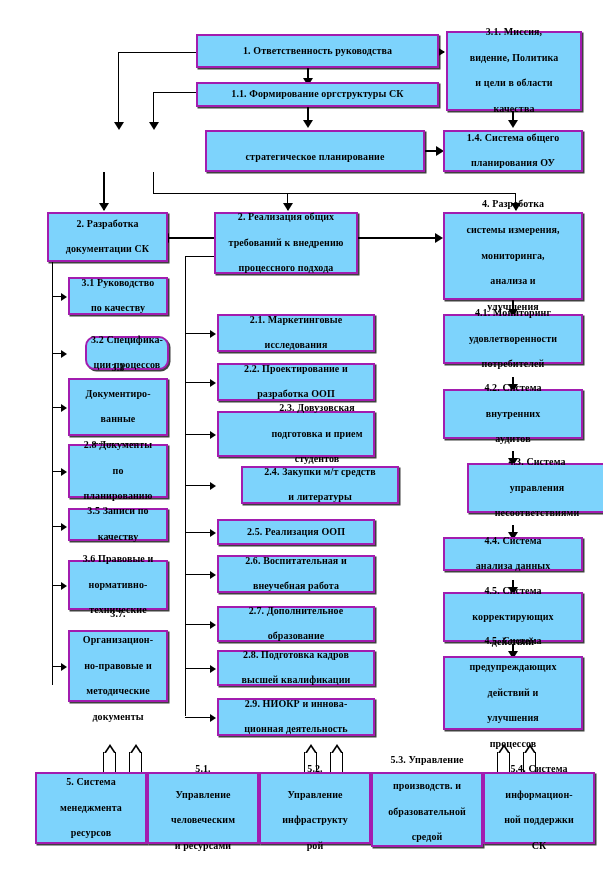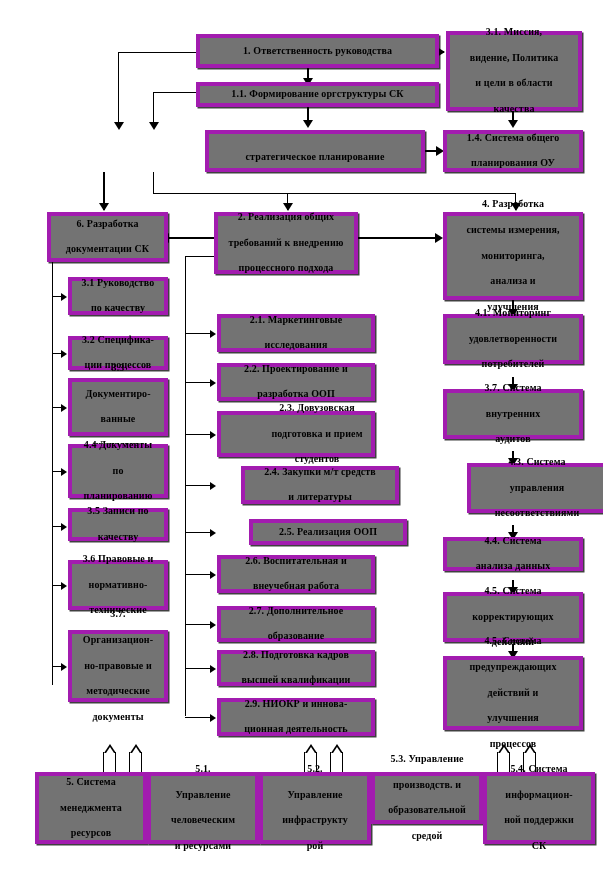--- a/index.html
+++ b/index.html
@@ -10,22 +10,22 @@
   #canvas{
     position:relative;
     width:603px;
     height:886px;
     background:#ffffff;
     overflow:hidden;
   }
   .box{
     position:absolute;
     box-sizing:border-box;
-    border:4px solid #a21caf;
-    background:#737373;
+    border:2px solid #a21caf;
+    background:#7dd3fc;
     display:flex;
     align-items:center;
     justify-content:center;
     text-align:center;
     font-weight:bold;
     font-size:10px;
     line-height:1.28;
     letter-spacing:0.1px;
     padding:1px 3px;
     z-index:3;
@@ -151,21 +151,21 @@
     <span><br>
     <span>стратегическое планирование</span></span>
   </div>
 
   <div class="box sh" style="left:443px;top:130px;width:140px;height:42px;">
     <span><span>1.4. Система общего</span><br>
     <span>планирования ОУ</span></span>
   </div>
 
   <div class="box sh" style="left:47px;top:212px;width:121px;height:50px;">
-    <span><span>6. Разработка</span><br>
+    <span><span>2. Разработка</span><br>
     <span>документации СК</span></span>
   </div>
 
   <div class="box sh" style="left:214px;top:212px;width:144px;height:62px;">
     <span><span>2. Реализация общих</span><br>
     <span>требований к внедрению</span><br>
     <span>процессного подхода</span></span>
   </div>
 
   <div class="box sh" style="left:443px;top:212px;width:140px;height:88px;">
@@ -175,32 +175,32 @@
     <span>анализа и</span><br>
     <span>улучшения</span></span>
   </div>
 
   <div id="col-doc">
       <div class="box sh" style="left: 68px; top: 277px; width: 100px; height: 38px;">
         <span><span>3.1 Руководство</span><br><span>по качеству</span></span>
       </div>
       <div class="ln thin h" style="left: 52px; top: 296px; width: 11px;"></div>
       <div class="ar sm right" style="left: 61px; top: 292.5px;"></div>
-      <div class="box sh" style="left: 68px; top: 336px; width: 100px; height: 34px;">
+      <div class="box sh" style="left: 85px; top: 336px; width: 84px; height: 34px; border-radius: 10px;">
         <span><span>3.2 Специфика-</span><br><span>ции процессов</span></span>
       </div>
       <div class="ln thin h" style="left: 52px; top: 353px; width: 11px;"></div>
       <div class="ar sm right" style="left: 61px; top: 349.5px;"></div>
       <div class="box sh" style="left: 68px; top: 378px; width: 100px; height: 58px;">
         <span><span>3.3</span><br><span>Документиро-</span><br><span>ванные</span><br><span>процедуры</span></span>
       </div>
       <div class="ln thin h" style="left: 52px; top: 407px; width: 11px;"></div>
       <div class="ar sm right" style="left: 61px; top: 403.5px;"></div>
       <div class="box sh" style="left: 68px; top: 444px; width: 100px; height: 54px;">
-        <span><span>4.4 Документы</span><br><span>по</span><br><span>планированию</span></span>
+        <span><span>2.8 Документы</span><br><span>по</span><br><span>планированию</span></span>
       </div>
       <div class="ln thin h" style="left: 52px; top: 471px; width: 11px;"></div>
       <div class="ar sm right" style="left: 61px; top: 467.5px;"></div>
       <div class="box sh" style="left: 68px; top: 508px; width: 100px; height: 33px; justify-content: flex-end;">
         <span><span>3.5 Записи по</span><br><span>качеству</span></span>
       </div>
       <div class="ln thin h" style="left: 52px; top: 526px; width: 11px;"></div>
       <div class="ar sm right" style="left: 61px; top: 522.5px;"></div>
       <div class="box sh" style="left: 68px; top: 560px; width: 100px; height: 50px;">
         <span><span>3.6 Правовые и</span><br><span>нормативно-</span><br><span>технические</span></span>
@@ -227,21 +227,21 @@
       <div class="box sh" style="left: 217px; top: 411px; width: 158px; height: 46px; padding-left: 45px;">
         <span><span>2.3. Довузовская</span><br><span>подготовка и прием</span><br><span>студентов</span></span>
       </div>
       <div class="ln thin h" style="left: 185px; top: 434px; width: 27px;"></div>
       <div class="ar sm right" style="left: 210px; top: 430.5px;"></div>
       <div class="box sh" style="left: 217px; top: 466px; width: 158px; height: 38px; margin-left: 24px;">
         <span><span>2.4. Закупки м/т средств</span><br><span>и литературы</span></span>
       </div>
       <div class="ln thin h" style="left: 185px; top: 485px; width: 27px;"></div>
       <div class="ar sm right" style="left: 210px; top: 481.5px;"></div>
-      <div class="box sh" style="left: 217px; top: 519px; width: 158px; height: 26px; margin-left: 32px;">
+      <div class="box sh" style="left: 217px; top: 519px; width: 158px; height: 26px;">
         <span>
           <span>2.5. Реализация  ООП</span>
         </span>
       </div>
       <div class="ln thin h" style="left: 185px; top: 532px; width: 27px;"></div>
       <div class="ar sm right" style="left: 210px; top: 528.5px;"></div>
       <div class="box sh" style="left: 217px; top: 555px; width: 158px; height: 38px;">
         <span><span>2.6. Воспитательная и</span><br><span>внеучебная работа</span></span>
       </div>
       <div class="ln thin h" style="left: 185px; top: 574px; width: 27px;"></div>
@@ -260,21 +260,21 @@
         <span><span>2.9. НИОКР и иннова-</span><br><span>ционная деятельность</span></span>
       </div>
       <div class="ln thin h" style="left: 185px; top: 717px; width: 27px;"></div>
       <div class="ar sm right" style="left: 210px; top: 713.5px;"></div>
     </div>
   <div id="col-meas">
       <div class="box sh" style="left: 443px; top: 314px; width: 140px; height: 50px;">
         <span><span>4.1. Мониторинг</span><br><span>удовлетворенности</span><br><span>потребителей</span></span>
       </div>
       <div class="box sh" style="left: 443px; top: 389px; width: 140px; height: 50px;">
-        <span><span>3.7. Система</span><br><span>внутренних</span><br><span>аудитов</span></span>
+        <span><span>4.2. Система</span><br><span>внутренних</span><br><span>аудитов</span></span>
       </div>
       <div class="box sh" style="left: 443px; top: 463px; width: 140px; height: 50px; margin-left: 24px;">
         <span><span>4.3. Система</span><br><span>управления</span><br><span>несоответствиями</span></span>
       </div>
       <div class="box sh" style="left: 443px; top: 537px; width: 140px; height: 34px;">
         <span><span>4.4. Система</span><br><span>анализа данных</span></span>
       </div>
       <div class="box sh" style="left: 443px; top: 592px; width: 140px; height: 50px;">
         <span><span>4.5. Система</span><br><span>корректирующих</span><br><span>действий</span></span>
       </div>
@@ -285,21 +285,21 @@
   <div id="row-bottom">
       <div class="box sh" style="left: 35px; top: 772px; width: 112px; height: 72px;">
         <span><span>5. Система</span><br><span>менеджмента</span><br><span>ресурсов</span></span>
       </div>
       <div class="box sh" style="left: 147px; top: 772px; width: 112px; height: 72px;">
         <span><span>5.1.</span><br><span>Управление</span><br><span>человеческим</span><br><span>и ресурсами</span></span>
       </div>
       <div class="box sh" style="left: 259px; top: 772px; width: 112px; height: 72px;">
         <span><span>5.2.</span><br><span>Управление</span><br><span>инфраструкту</span><br><span>рой</span></span>
       </div>
-      <div class="box sh" style="left: 371px; top: 772px; width: 112px; height: 52px;">
+      <div class="box sh" style="left: 371px; top: 772px; width: 112px; height: 75px; align-items: flex-end;">
         <span><span>5.3. Управление</span><br><span>производств. и</span><br><span>образовательной</span><br><span>средой</span></span>
       </div>
       <div class="box sh" style="left: 483px; top: 772px; width: 112px; height: 72px;">
         <span><span>5.4. Система</span><br><span>информацион-</span><br><span>ной поддержки</span><br><span>СК</span></span>
       </div>
     </div>
 
   <div class="tube" style="left:103px;top:752px;width:13px;height:22px;"></div>
   <div class="hollow" style="left:104px;top:744px;">
       <i></i>

